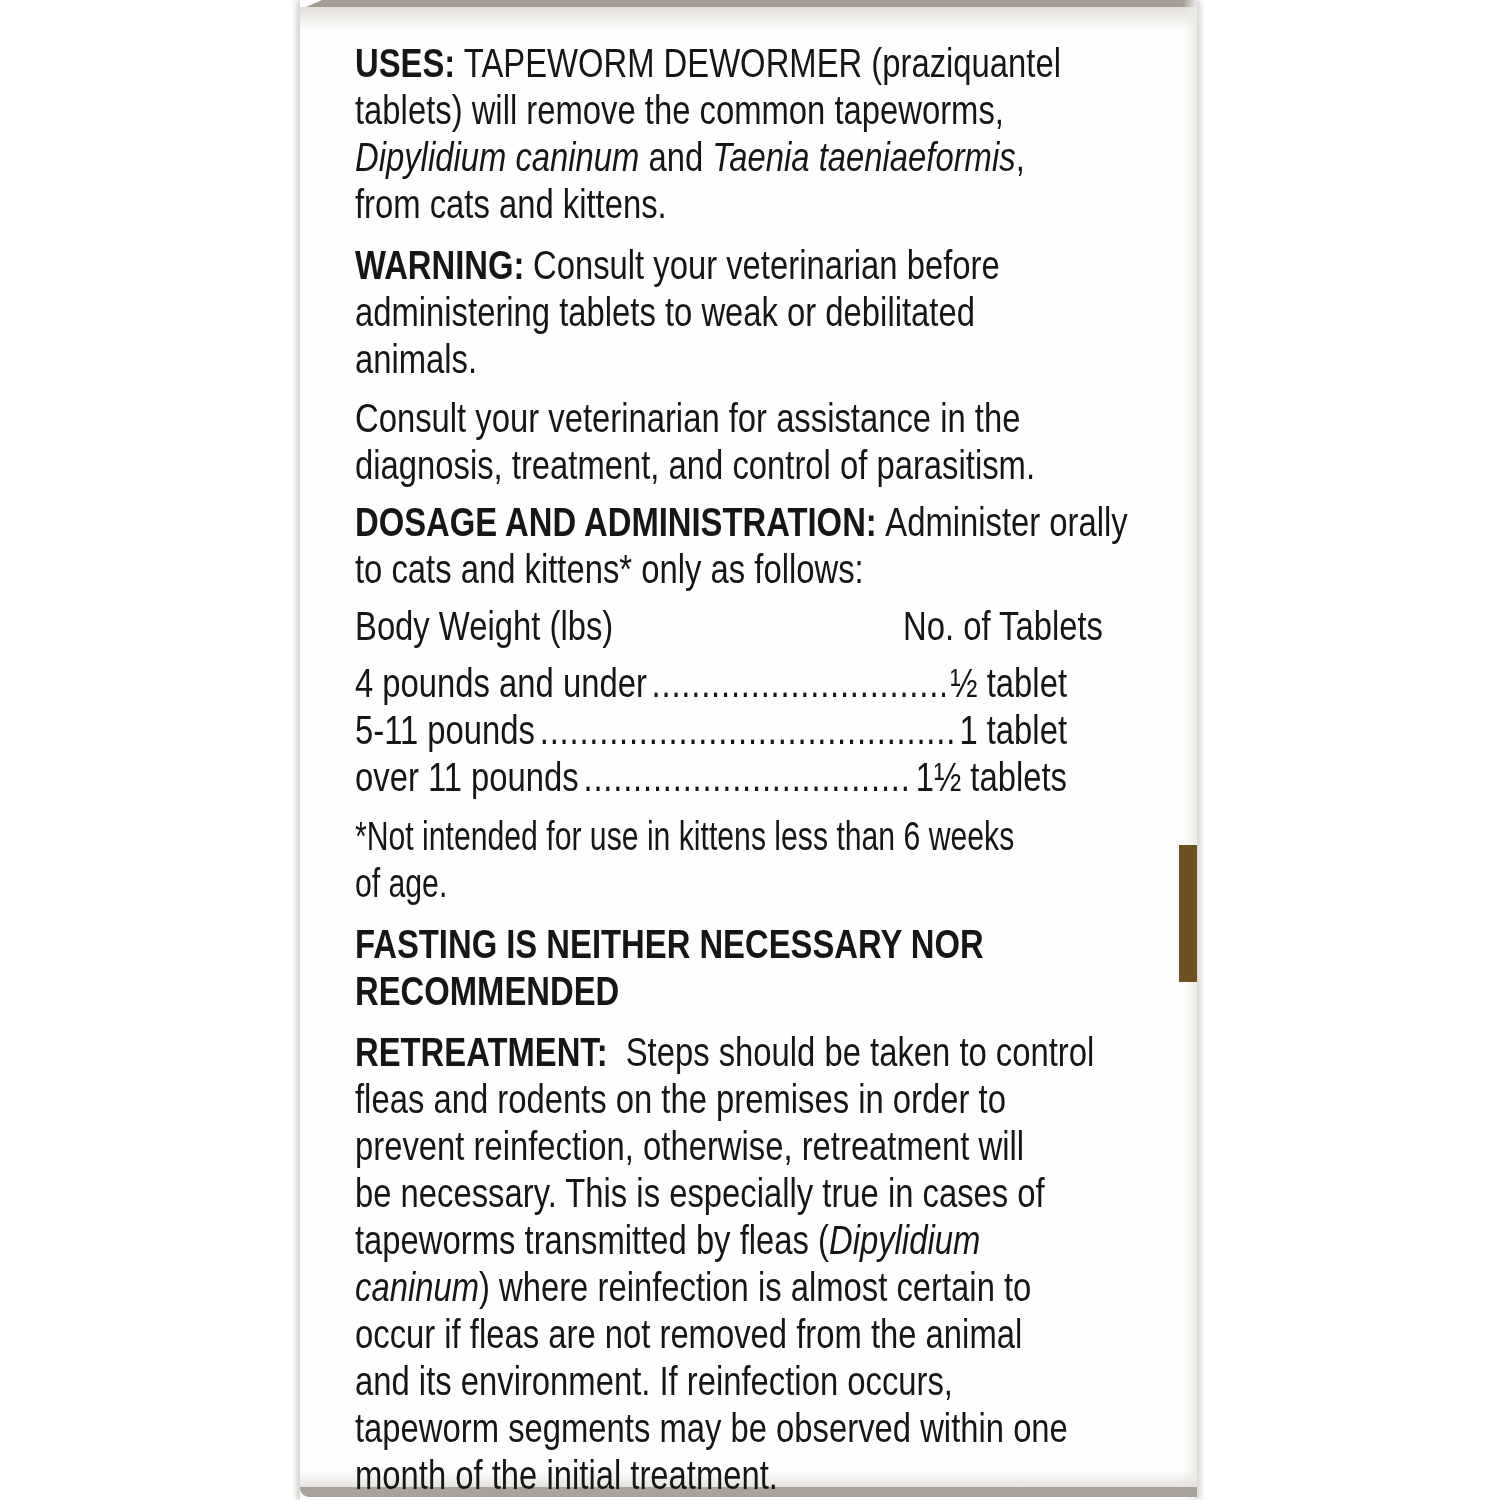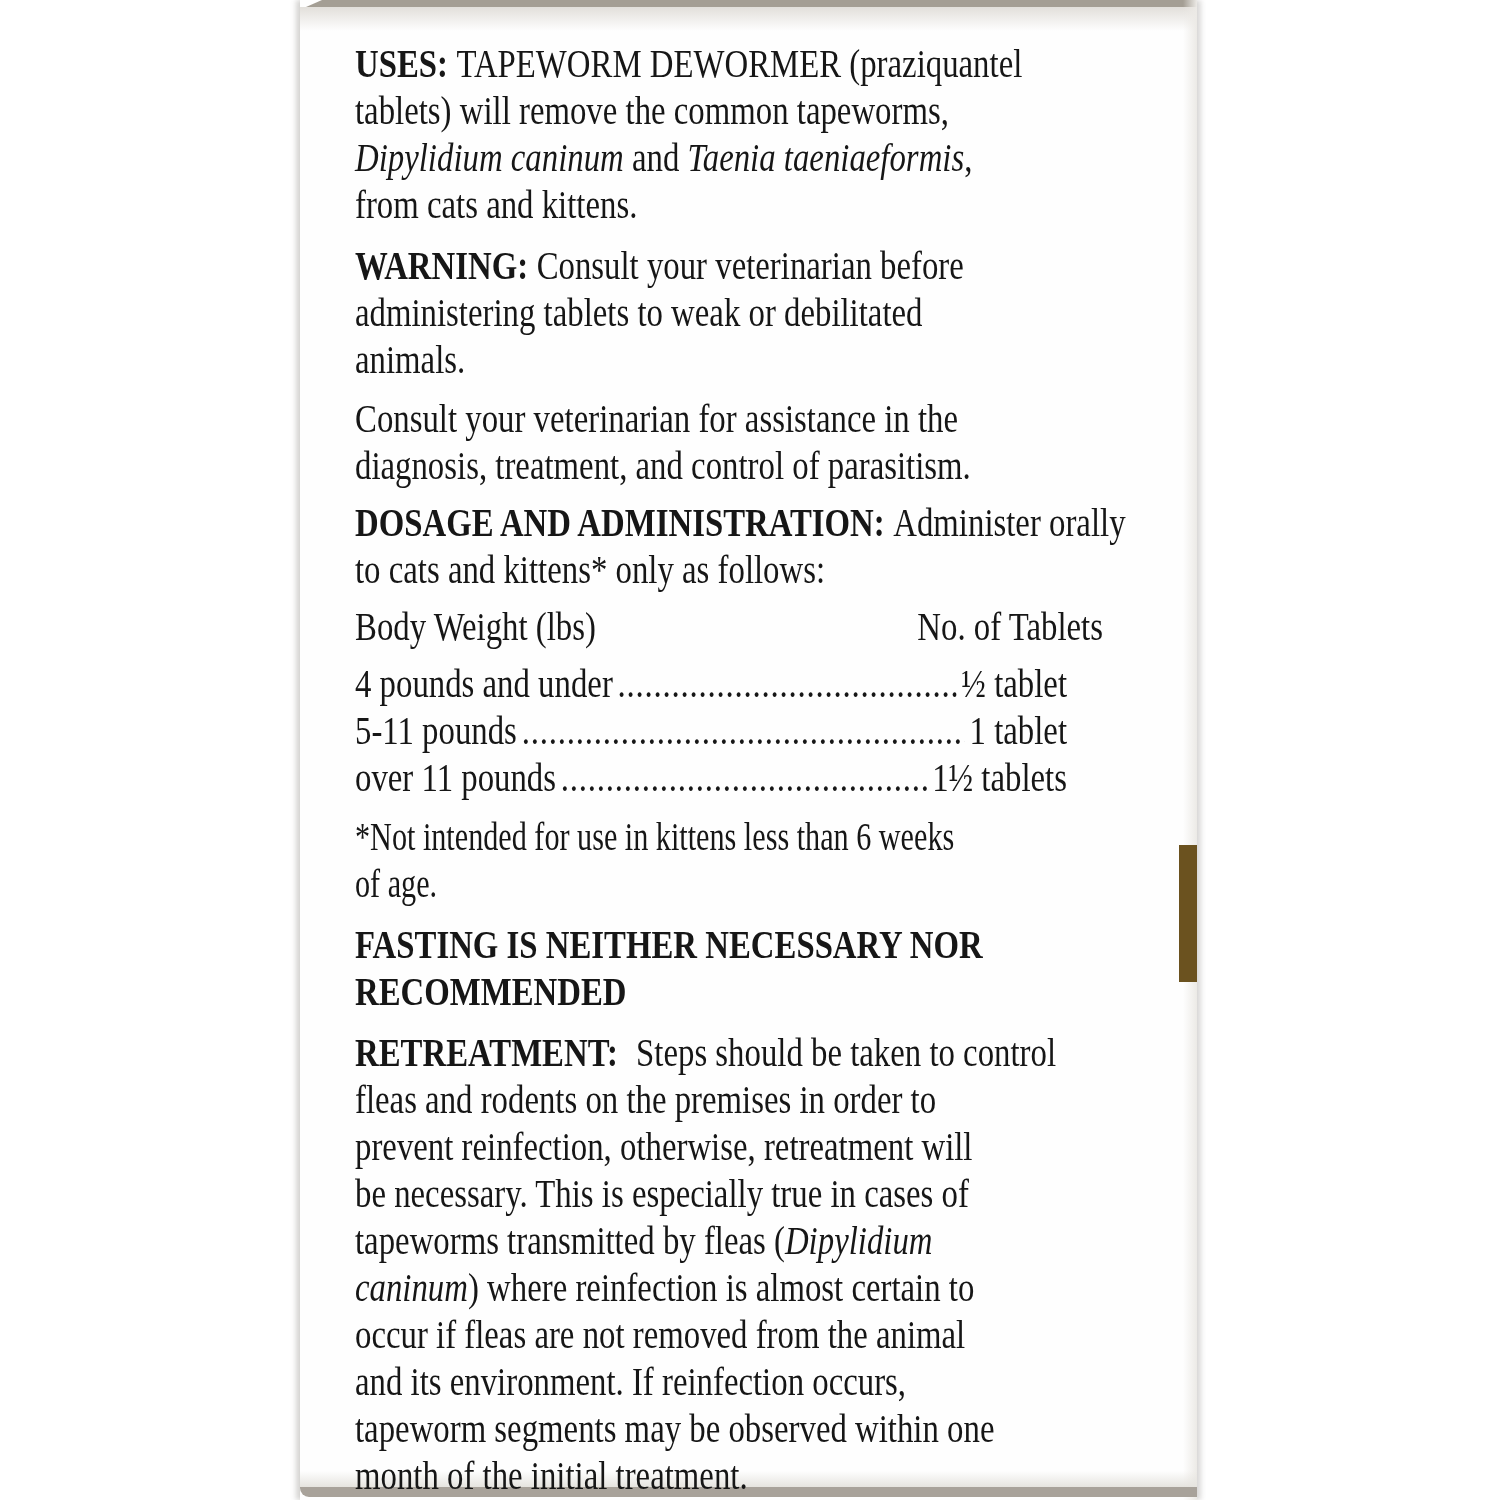--- a/index.html
+++ b/index.html
@@ -6,21 +6,20 @@
   body{
     width:1500px;height:1500px;position:relative;overflow:hidden;
     background:#ffffff;
     font-family:"Liberation Sans","DejaVu Sans",sans-serif;
   }
   
   .panel{
     position:absolute;left:300px;top:0;width:897px;height:1500px;
     background:#fefefe;overflow:hidden;
     box-shadow:-4px 0 5px rgba(90,88,80,.25), 4px 0 5px rgba(90,88,80,.22);
-    font-family:Liberation Serif, serif;
   }
   .top-strip{
     position:absolute;top:0;left:6px;right:0;height:7px;background:#a49e94;
     clip-path:polygon(16px 0,100% 0,100% 100%,0 100%);
   }
   .top-shade{
     position:absolute;top:7px;left:0;right:0;height:24px;
     background:linear-gradient(to bottom,#e2dfda,rgba(255,255,255,0));
   }
   .right-shade{

